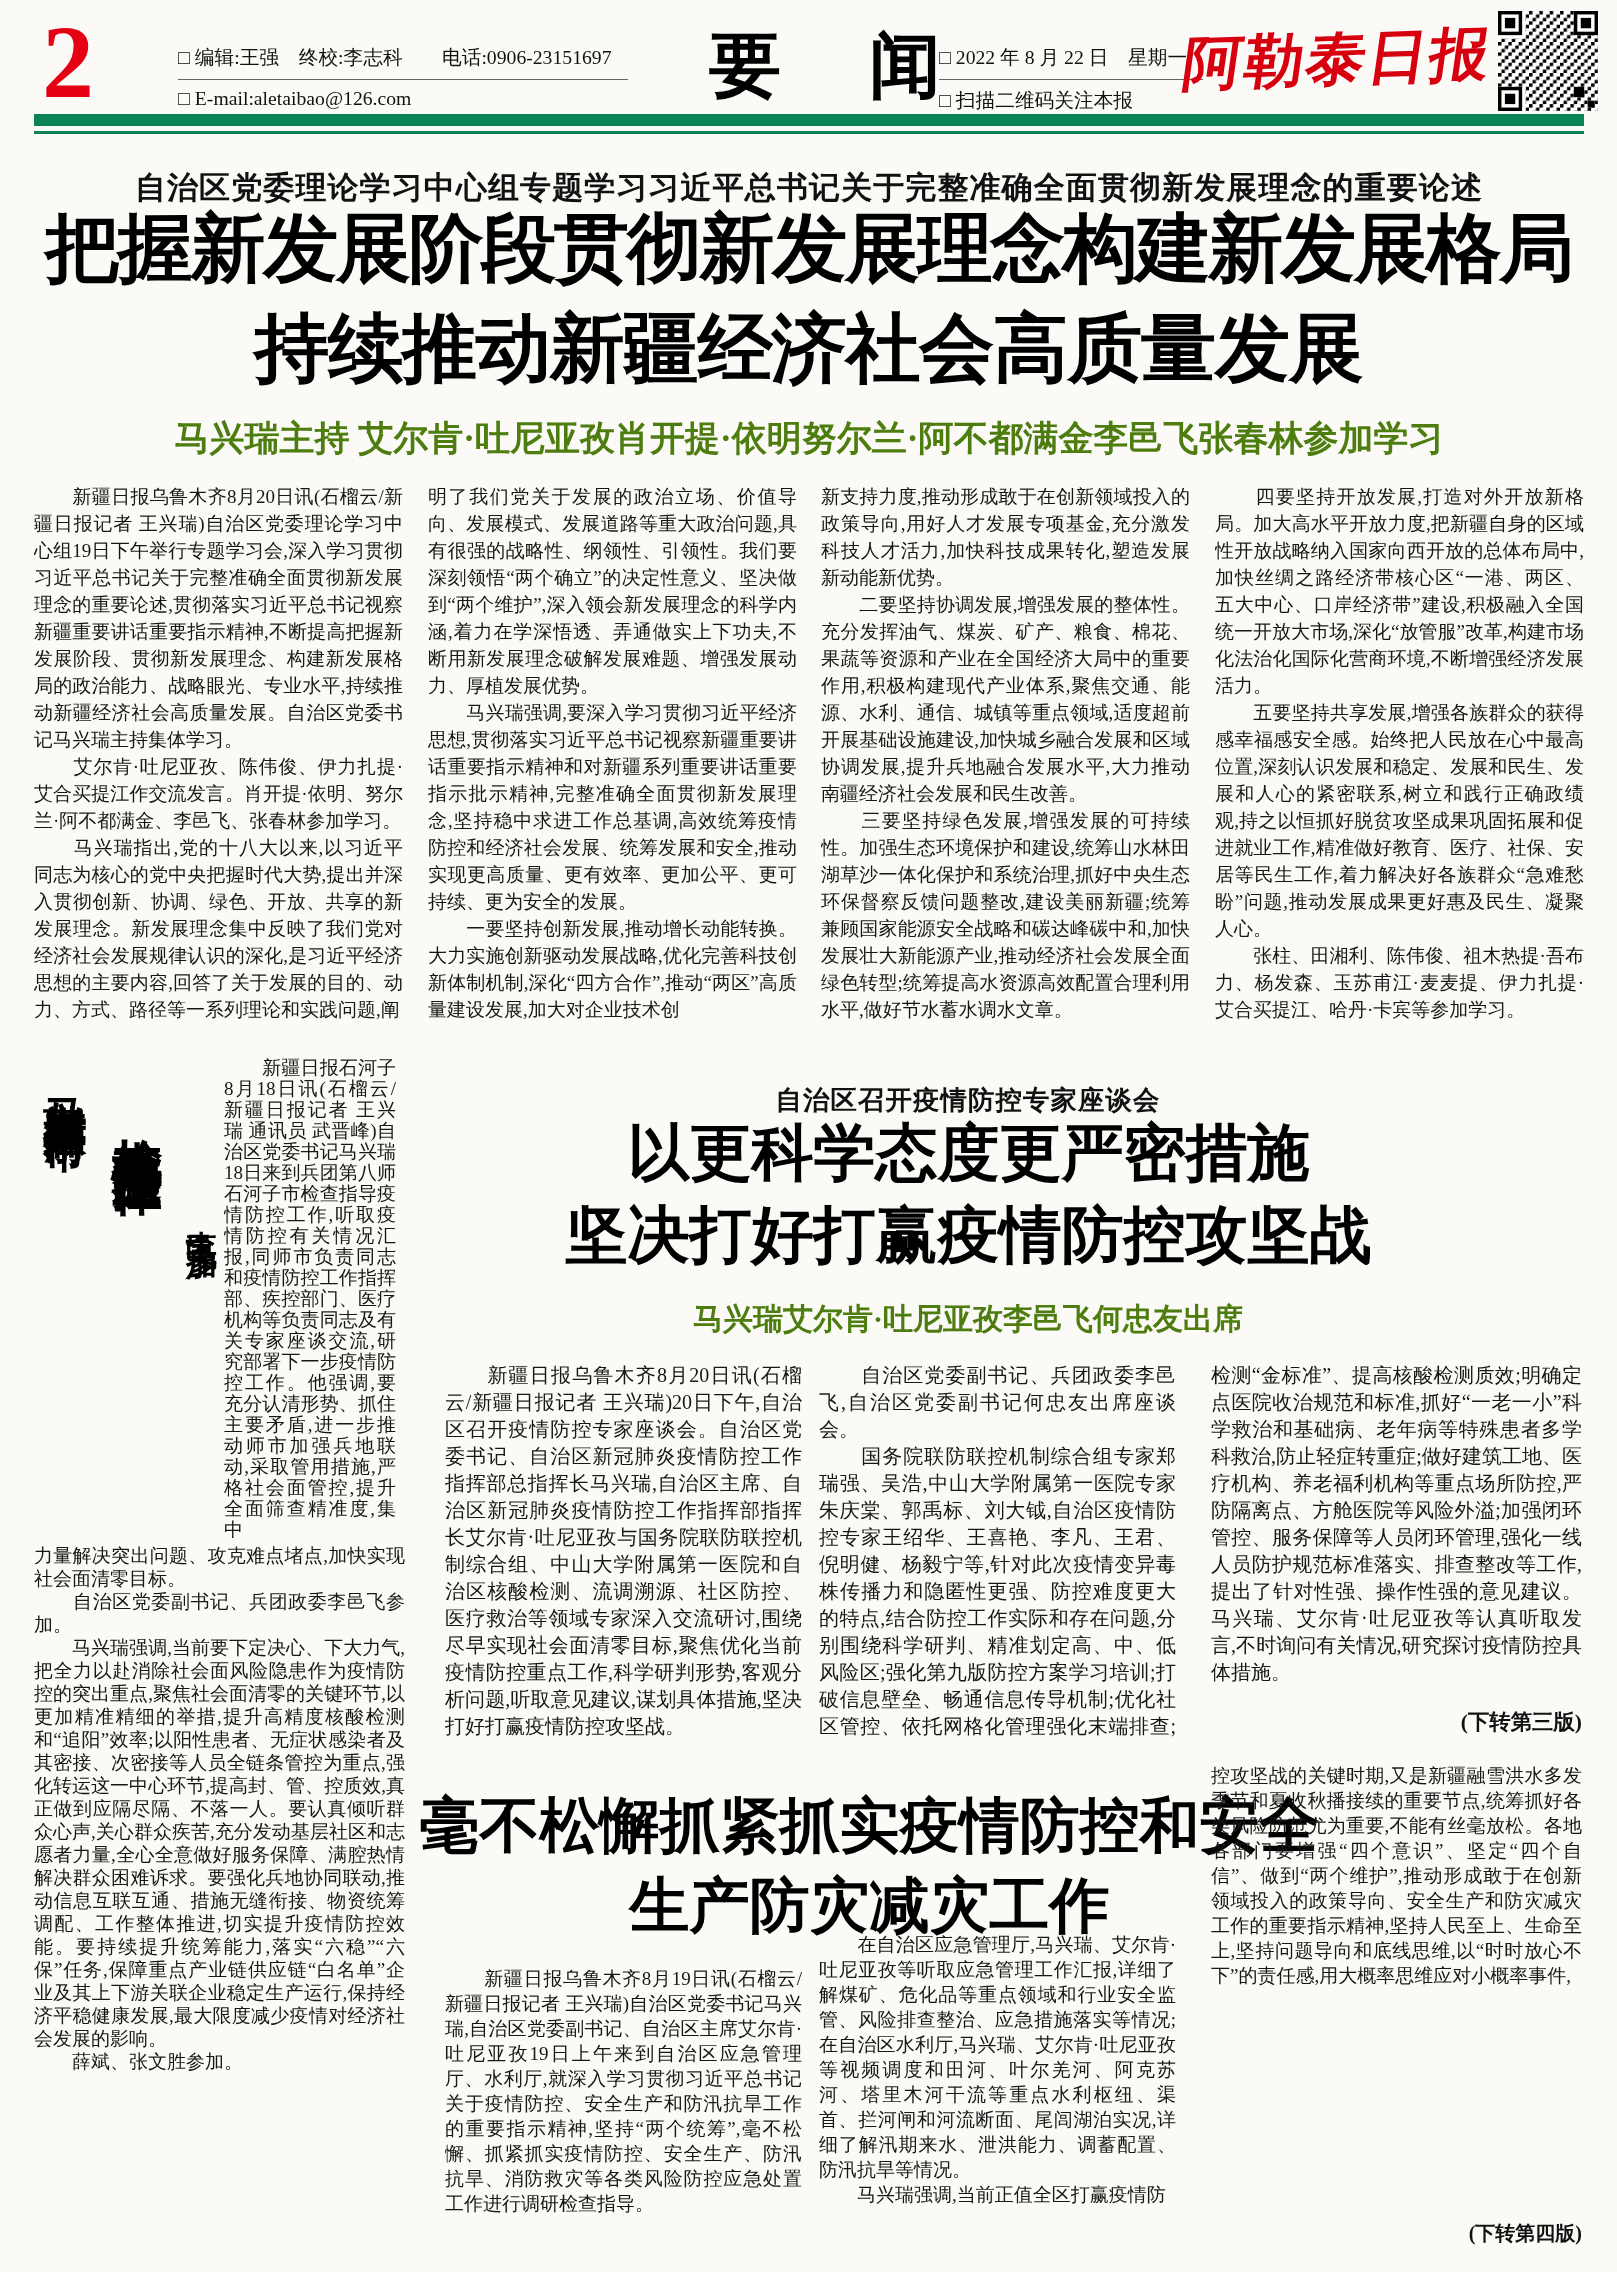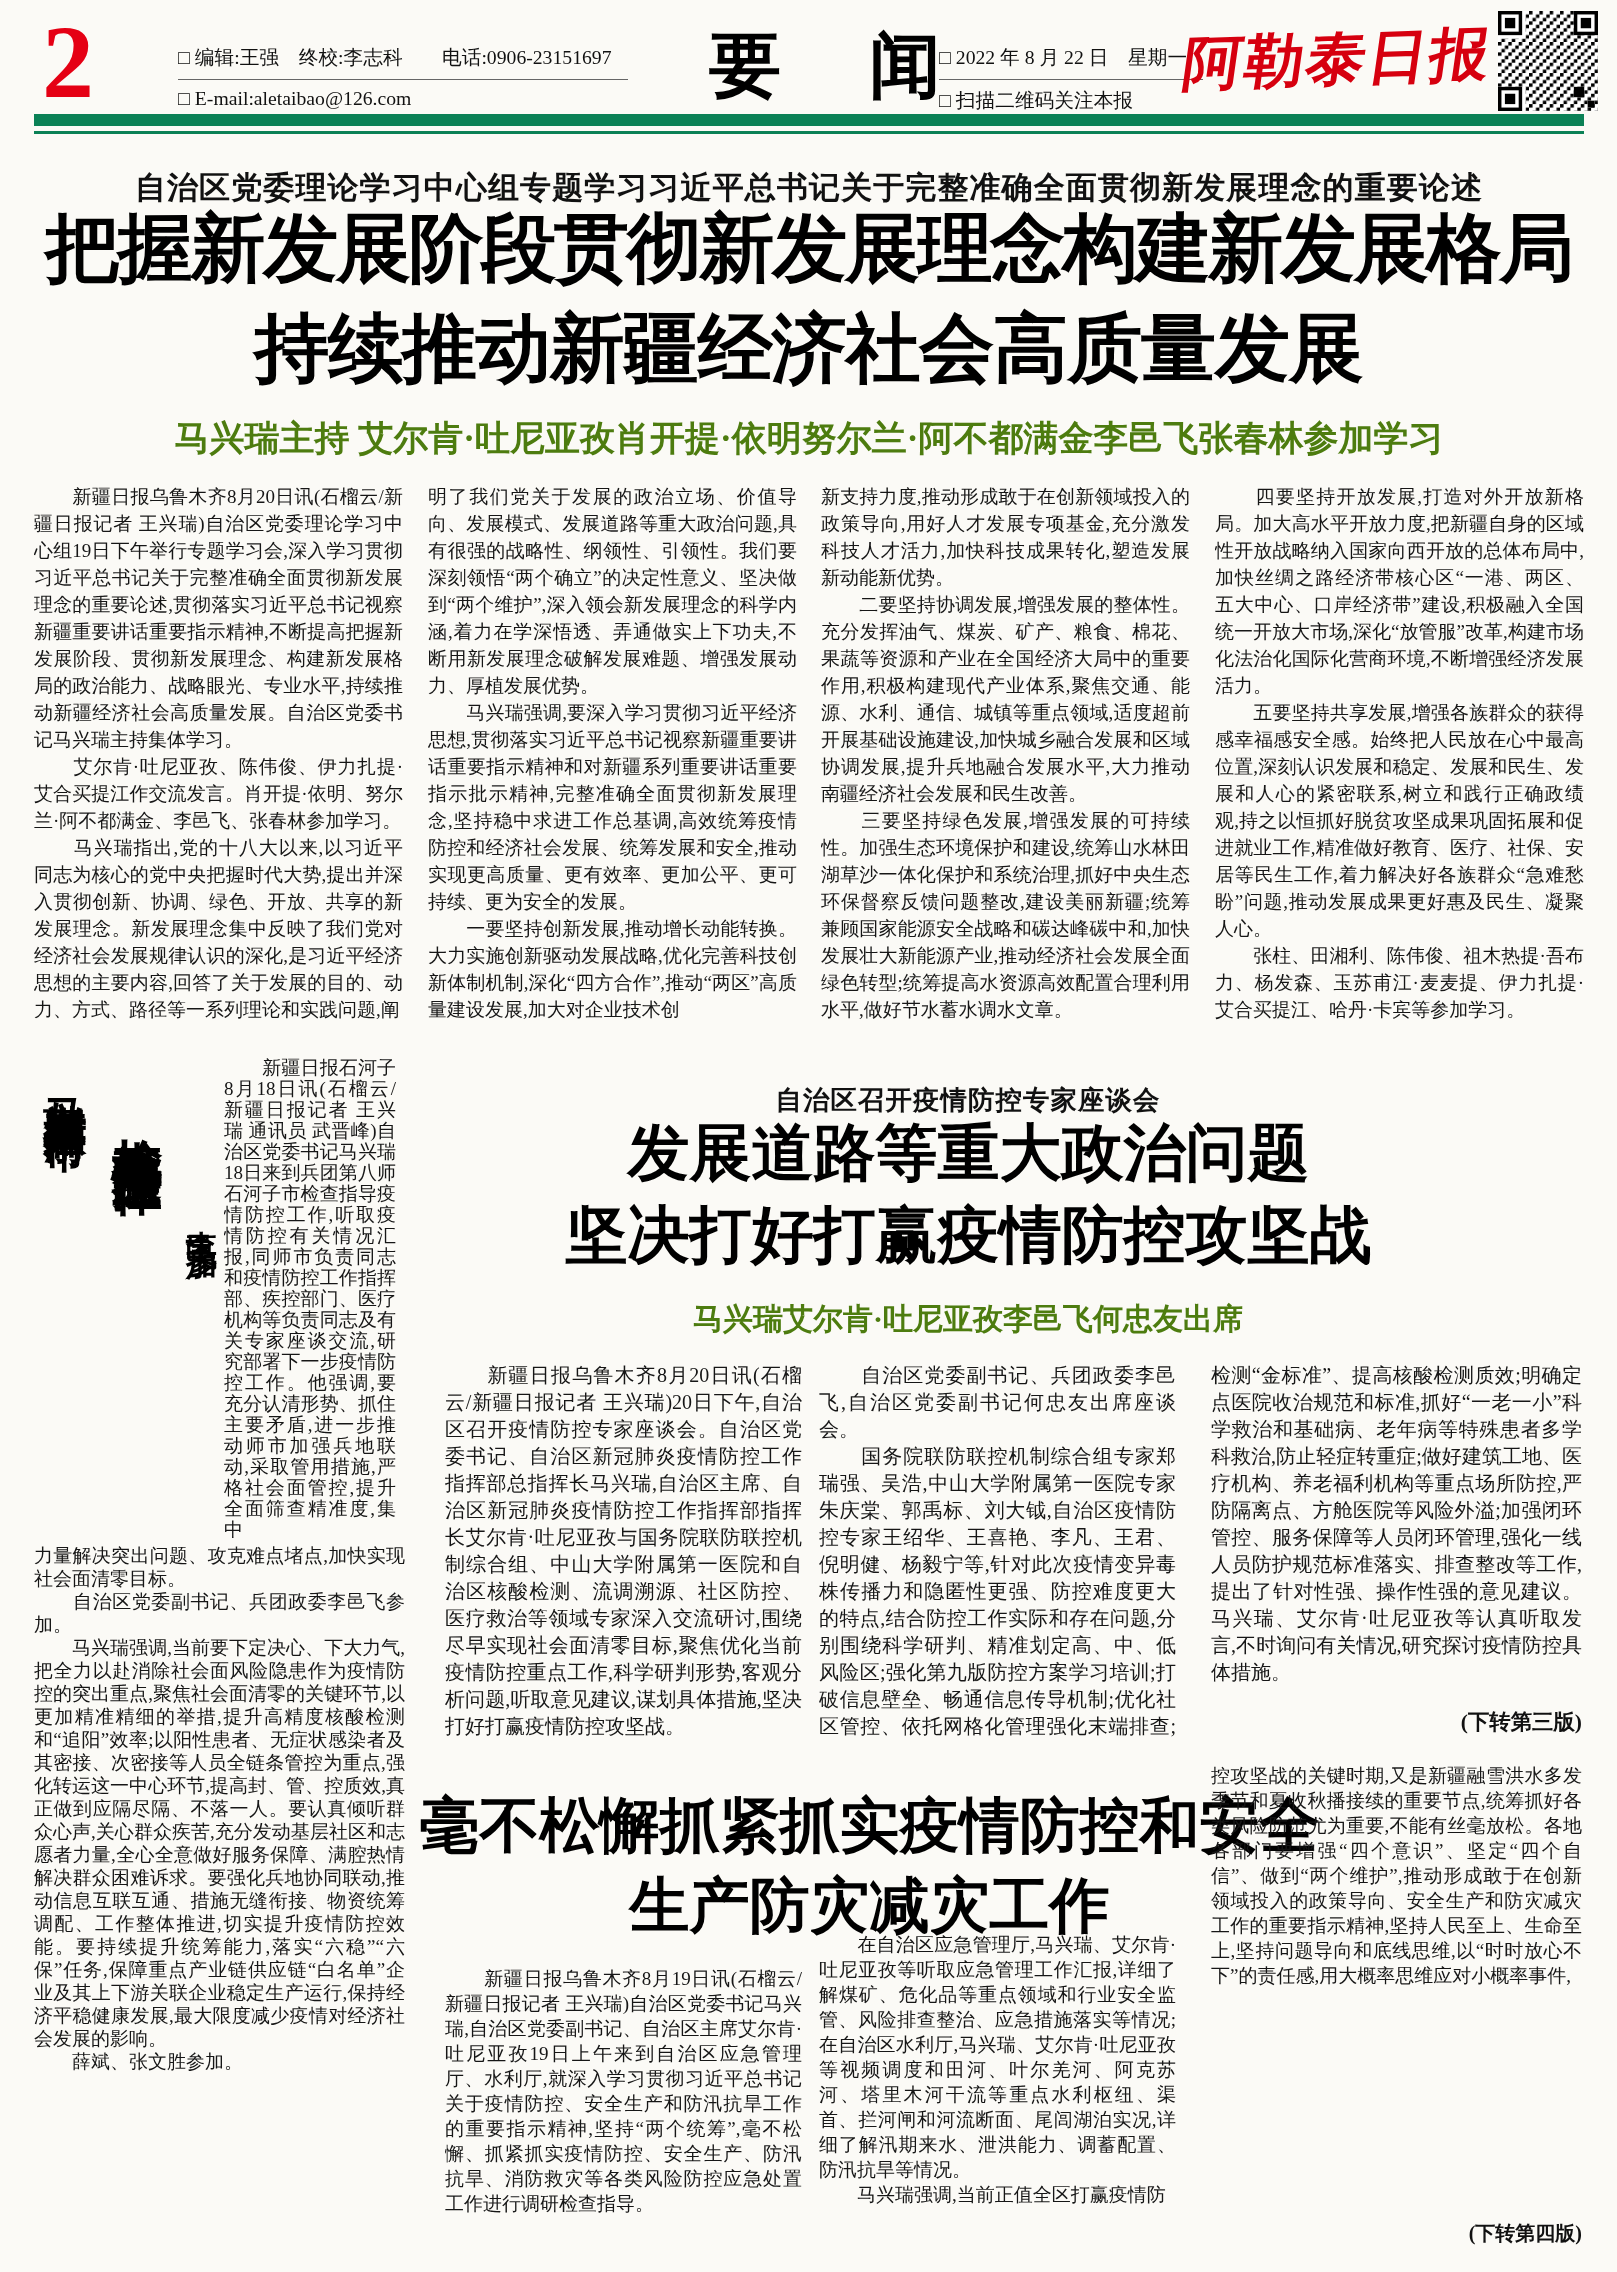--- a/index.html
+++ b/index.html
@@ -103,21 +103,21 @@
   <div class="abs vtitle" style="left:105px;top:1098px;height:535px;font-size:50px;letter-spacing:3.4px;">检查指导疫情防控工作</div>
   <div class="abs vtitle" style="left:180px;top:1205px;height:191px;font-size:31.5px;font-weight:700;letter-spacing:4.5px;">李邑飞参加</div>
 
   <div class="abs body-text" style="left:224px;top:1057px;width:172px;height:564px;font-size:19px;line-height:21px;">　　新疆日报石河子8月18日讯(石榴云/新疆日报记者 王兴瑞 通讯员 武晋峰)自治区党委书记马兴瑞18日来到兵团第八师石河子市检查指导疫情防控工作,听取疫情防控有关情况汇报,同师市负责同志和疫情防控工作指挥部、疾控部门、医疗机构等负责同志及有关专家座谈交流,研究部署下一步疫情防控工作。他强调,要充分认清形势、抓住主要矛盾,进一步推动师市加强兵地联动,采取管用措施,严格社会面管控,提升全面筛查精准度,集中</div>
   <div class="abs body-text" style="left:34px;top:1544px;width:371px;height:626px;font-size:19px;line-height:23px;">力量解决突出问题、攻克难点堵点,加快实现社会面清零目标。
 　　自治区党委副书记、兵团政委李邑飞参加。
 　　马兴瑞强调,当前要下定决心、下大力气,把全力以赴消除社会面风险隐患作为疫情防控的突出重点,聚焦社会面清零的关键环节,以更加精准精细的举措,提升高精度核酸检测和“追阳”效率;以阳性患者、无症状感染者及其密接、次密接等人员全链条管控为重点,强化转运这一中心环节,提高封、管、控质效,真正做到应隔尽隔、不落一人。要认真倾听群众心声,关心群众疾苦,充分发动基层社区和志愿者力量,全心全意做好服务保障、满腔热情解决群众困难诉求。要强化兵地协同联动,推动信息互联互通、措施无缝衔接、物资统筹调配、工作整体推进,切实提升疫情防控效能。要持续提升统筹能力,落实“六稳”“六保”任务,保障重点产业链供应链“白名单”企业及其上下游关联企业稳定生产运行,保持经济平稳健康发展,最大限度减少疫情对经济社会发展的影响。
 　　薛斌、张文胜参加。</div>
 
   <div class="abs kicker center" style="left:563px;top:1083px;width:810px;font-size:26.4px;">自治区召开疫情防控专家座谈会</div>
-  <div class="abs headline center" style="left:445px;top:1116px;width:1047px;font-size:62px;line-height:1.2;">发展道路等重大政治问题</div>
+  <div class="abs headline center" style="left:445px;top:1116px;width:1047px;font-size:62px;line-height:1.2;">以更科学态度更严密措施</div>
   <div class="abs headline center" style="left:445px;top:1198px;width:1047px;font-size:62px;line-height:1.2;">坚决打好打赢疫情防控攻坚战</div>
   <div class="abs subhead center" style="left:563px;top:1299px;width:810px;font-size:30px;">马兴瑞艾尔肯·吐尼亚孜李邑飞何忠友出席</div>
 
   <div class="abs body-text" style="left:445px;top:1362px;width:357px;height:378px;font-size:20px;line-height:27px;">　　新疆日报乌鲁木齐8月20日讯(石榴云/新疆日报记者 王兴瑞)20日下午,自治区召开疫情防控专家座谈会。自治区党委书记、自治区新冠肺炎疫情防控工作指挥部总指挥长马兴瑞,自治区主席、自治区新冠肺炎疫情防控工作指挥部指挥长艾尔肯·吐尼亚孜与国务院联防联控机制综合组、中山大学附属第一医院和自治区核酸检测、流调溯源、社区防控、医疗救治等领域专家深入交流研讨,围绕尽早实现社会面清零目标,聚焦优化当前疫情防控重点工作,科学研判形势,客观分析问题,听取意见建议,谋划具体措施,坚决打好打赢疫情防控攻坚战。</div>
   <div class="abs body-text" style="left:819px;top:1362px;width:357px;height:378px;font-size:20px;line-height:27px;">　　自治区党委副书记、兵团政委李邑飞,自治区党委副书记何忠友出席座谈会。
 　　国务院联防联控机制综合组专家郑瑞强、吴浩,中山大学附属第一医院专家朱庆棠、郭禹标、刘大钺,自治区疫情防控专家王绍华、王喜艳、李凡、王君、倪明健、杨毅宁等,针对此次疫情变异毒株传播力和隐匿性更强、防控难度更大的特点,结合防控工作实际和存在问题,分别围绕科学研判、精准划定高、中、低风险区;强化第九版防控方案学习培训;打破信息壁垒、畅通信息传导机制;优化社区管控、依托网格化管理强化末端排查;坚持核酸</div>
   <div class="abs body-text" style="left:1211px;top:1362px;width:371px;height:343px;font-size:20px;line-height:27px;">检测“金标准”、提高核酸检测质效;明确定点医院收治规范和标准,抓好“一老一小”科学救治和基础病、老年病等特殊患者多学科救治,防止轻症转重症;做好建筑工地、医疗机构、养老福利机构等重点场所防控,严防隔离点、方舱医院等风险外溢;加强闭环管控、服务保障等人员闭环管理,强化一线人员防护规范标准落实、排查整改等工作,提出了针对性强、操作性强的意见建议。马兴瑞、艾尔肯·吐尼亚孜等认真听取发言,不时询问有关情况,研究探讨疫情防控具体措施。</div>
   <div class="abs jump" style="left:1211px;top:1707px;width:371px;font-size:21.4px;">(下转第三版)</div>
 
   <div class="abs headline center" style="left:394px;top:1870px;width:951px;font-size:60px;line-height:1.2;">生产防灾减灾工作</div>

